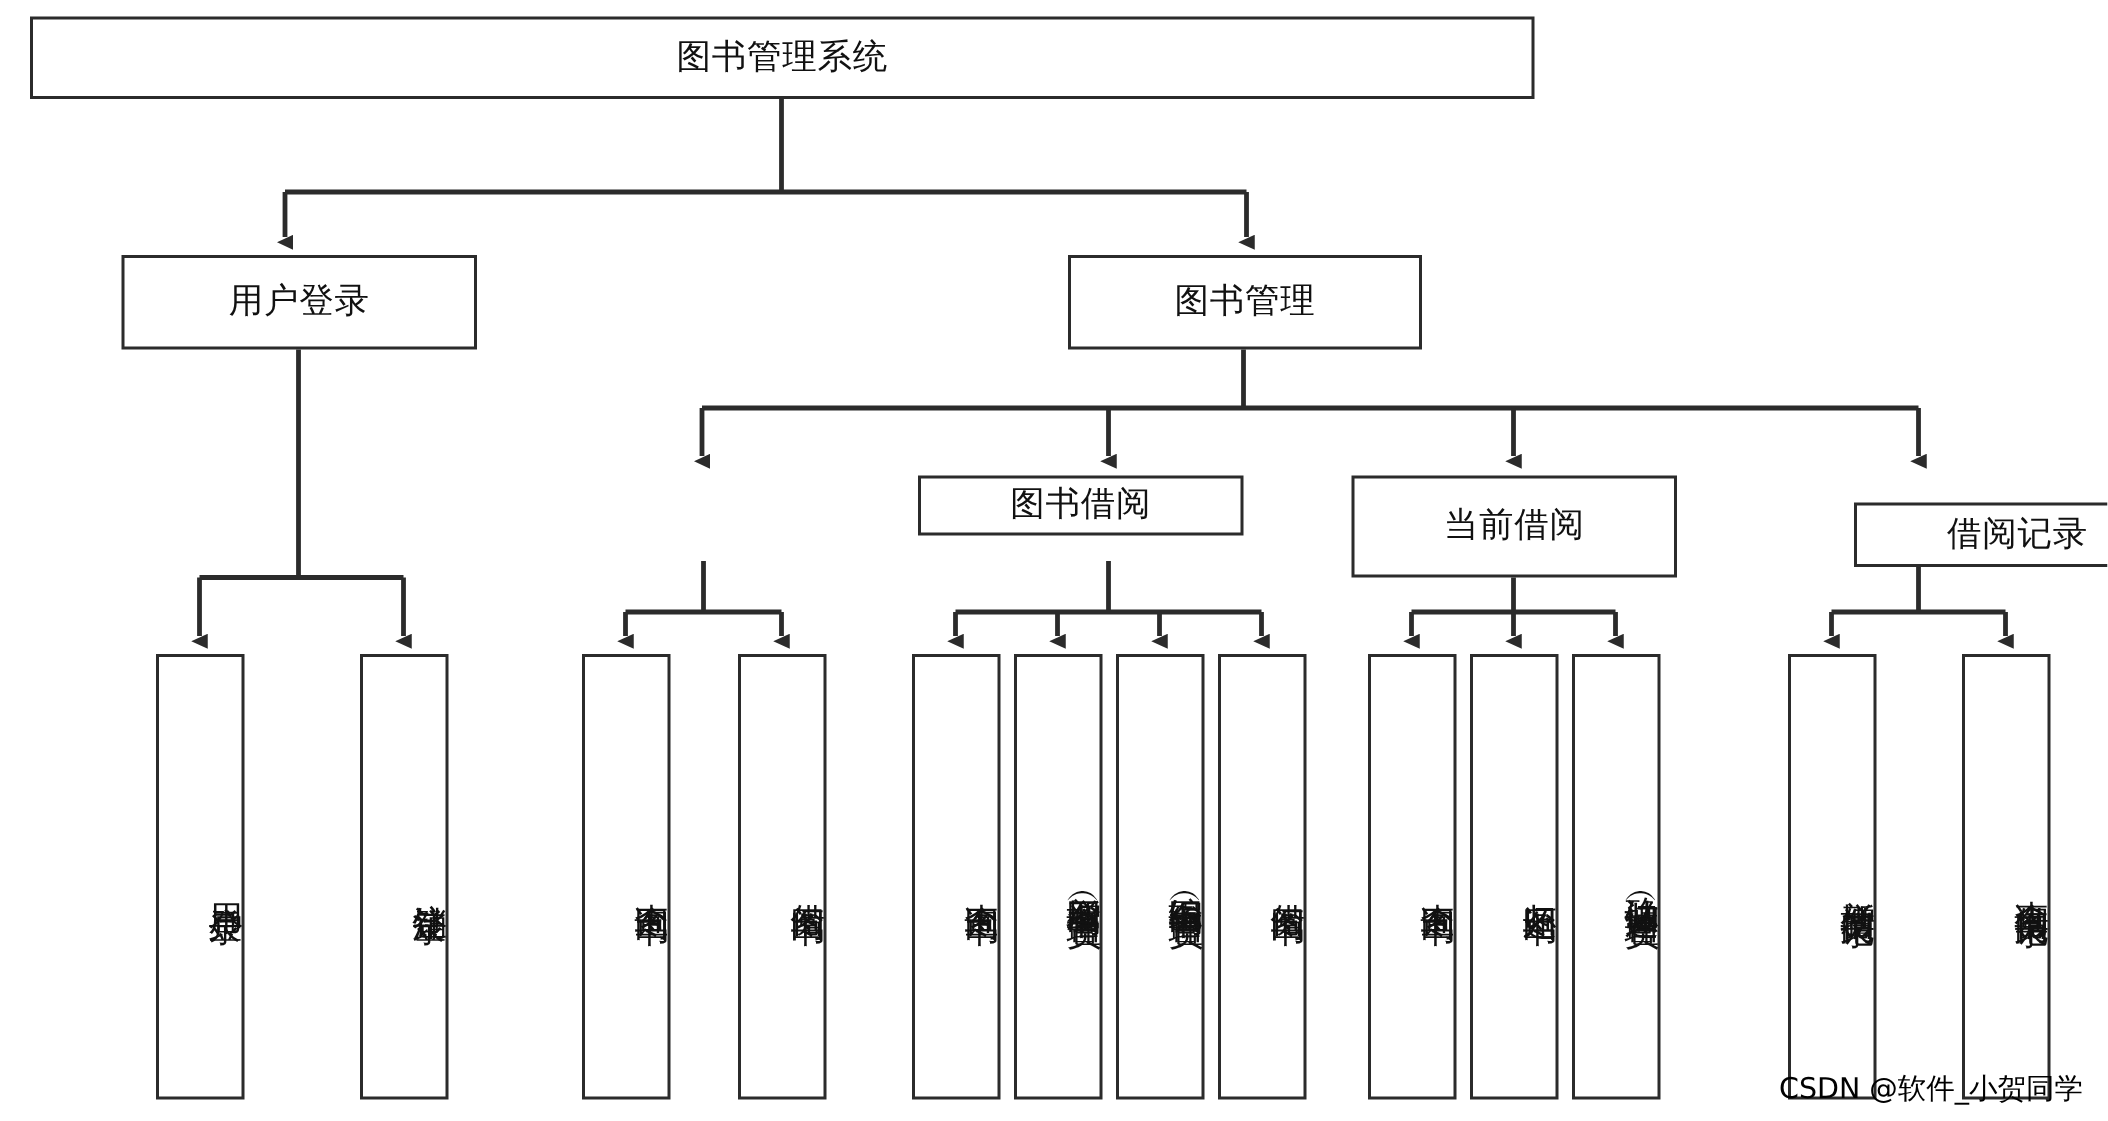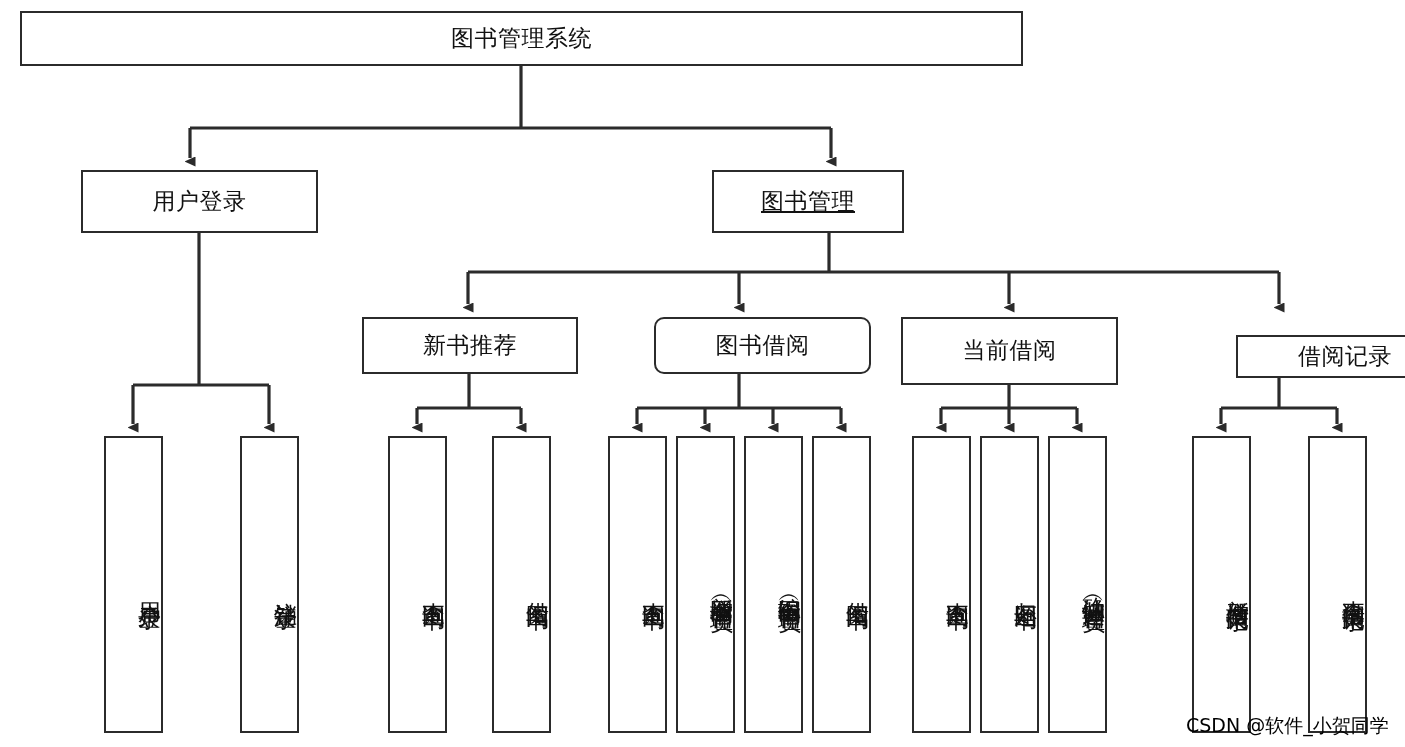--- a/index.html
+++ b/index.html
@@ -121,28 +121,25 @@
     </g>
   </svg>
 
   <div class="node horiz" style="left:20px; top:11px; width:1003px; height:55px;">
     <span>图书管理系统</span>
   </div>
 
   <div class="node horiz" style="left:81px; top:170px; width:237px; height:63px;">
     <span>用户登录</span>
   </div>
-  <div class="node horiz" style="left:712px; top:170px; width:192px; height:63px;text-decoration:underline;">
+  <div class="node horiz" style="left:712px; top:170px; width:236px; height:63px;">
     <span>图书管理</span>
   </div>
 
-  <div class="node horiz" style="left:362px; top:317px; width:216px; height:57px;">
-    <span>新书推荐</span>
-  </div>
-  <div class="node horiz" style="left:654px; top:317px; width:217px; height:57px;border-radius:10px;">
+  <div class="node horiz" style="left:612px; top:317px; width:217px; height:40px;">
     <span>图书借阅</span>
   </div>
   <div class="node horiz" style="left:901px; top:317px; width:217px; height:68px;">
     <span>当前借阅</span>
   </div>
   <div class="node horiz" style="left:1236px; top:317px; width:218px; height:43px;margin-top:18px;">
     <span>借阅记录</span>
   </div>
 
   <div class="node vert" style="left:104px; top:436px; width:59px; height:297px;">

